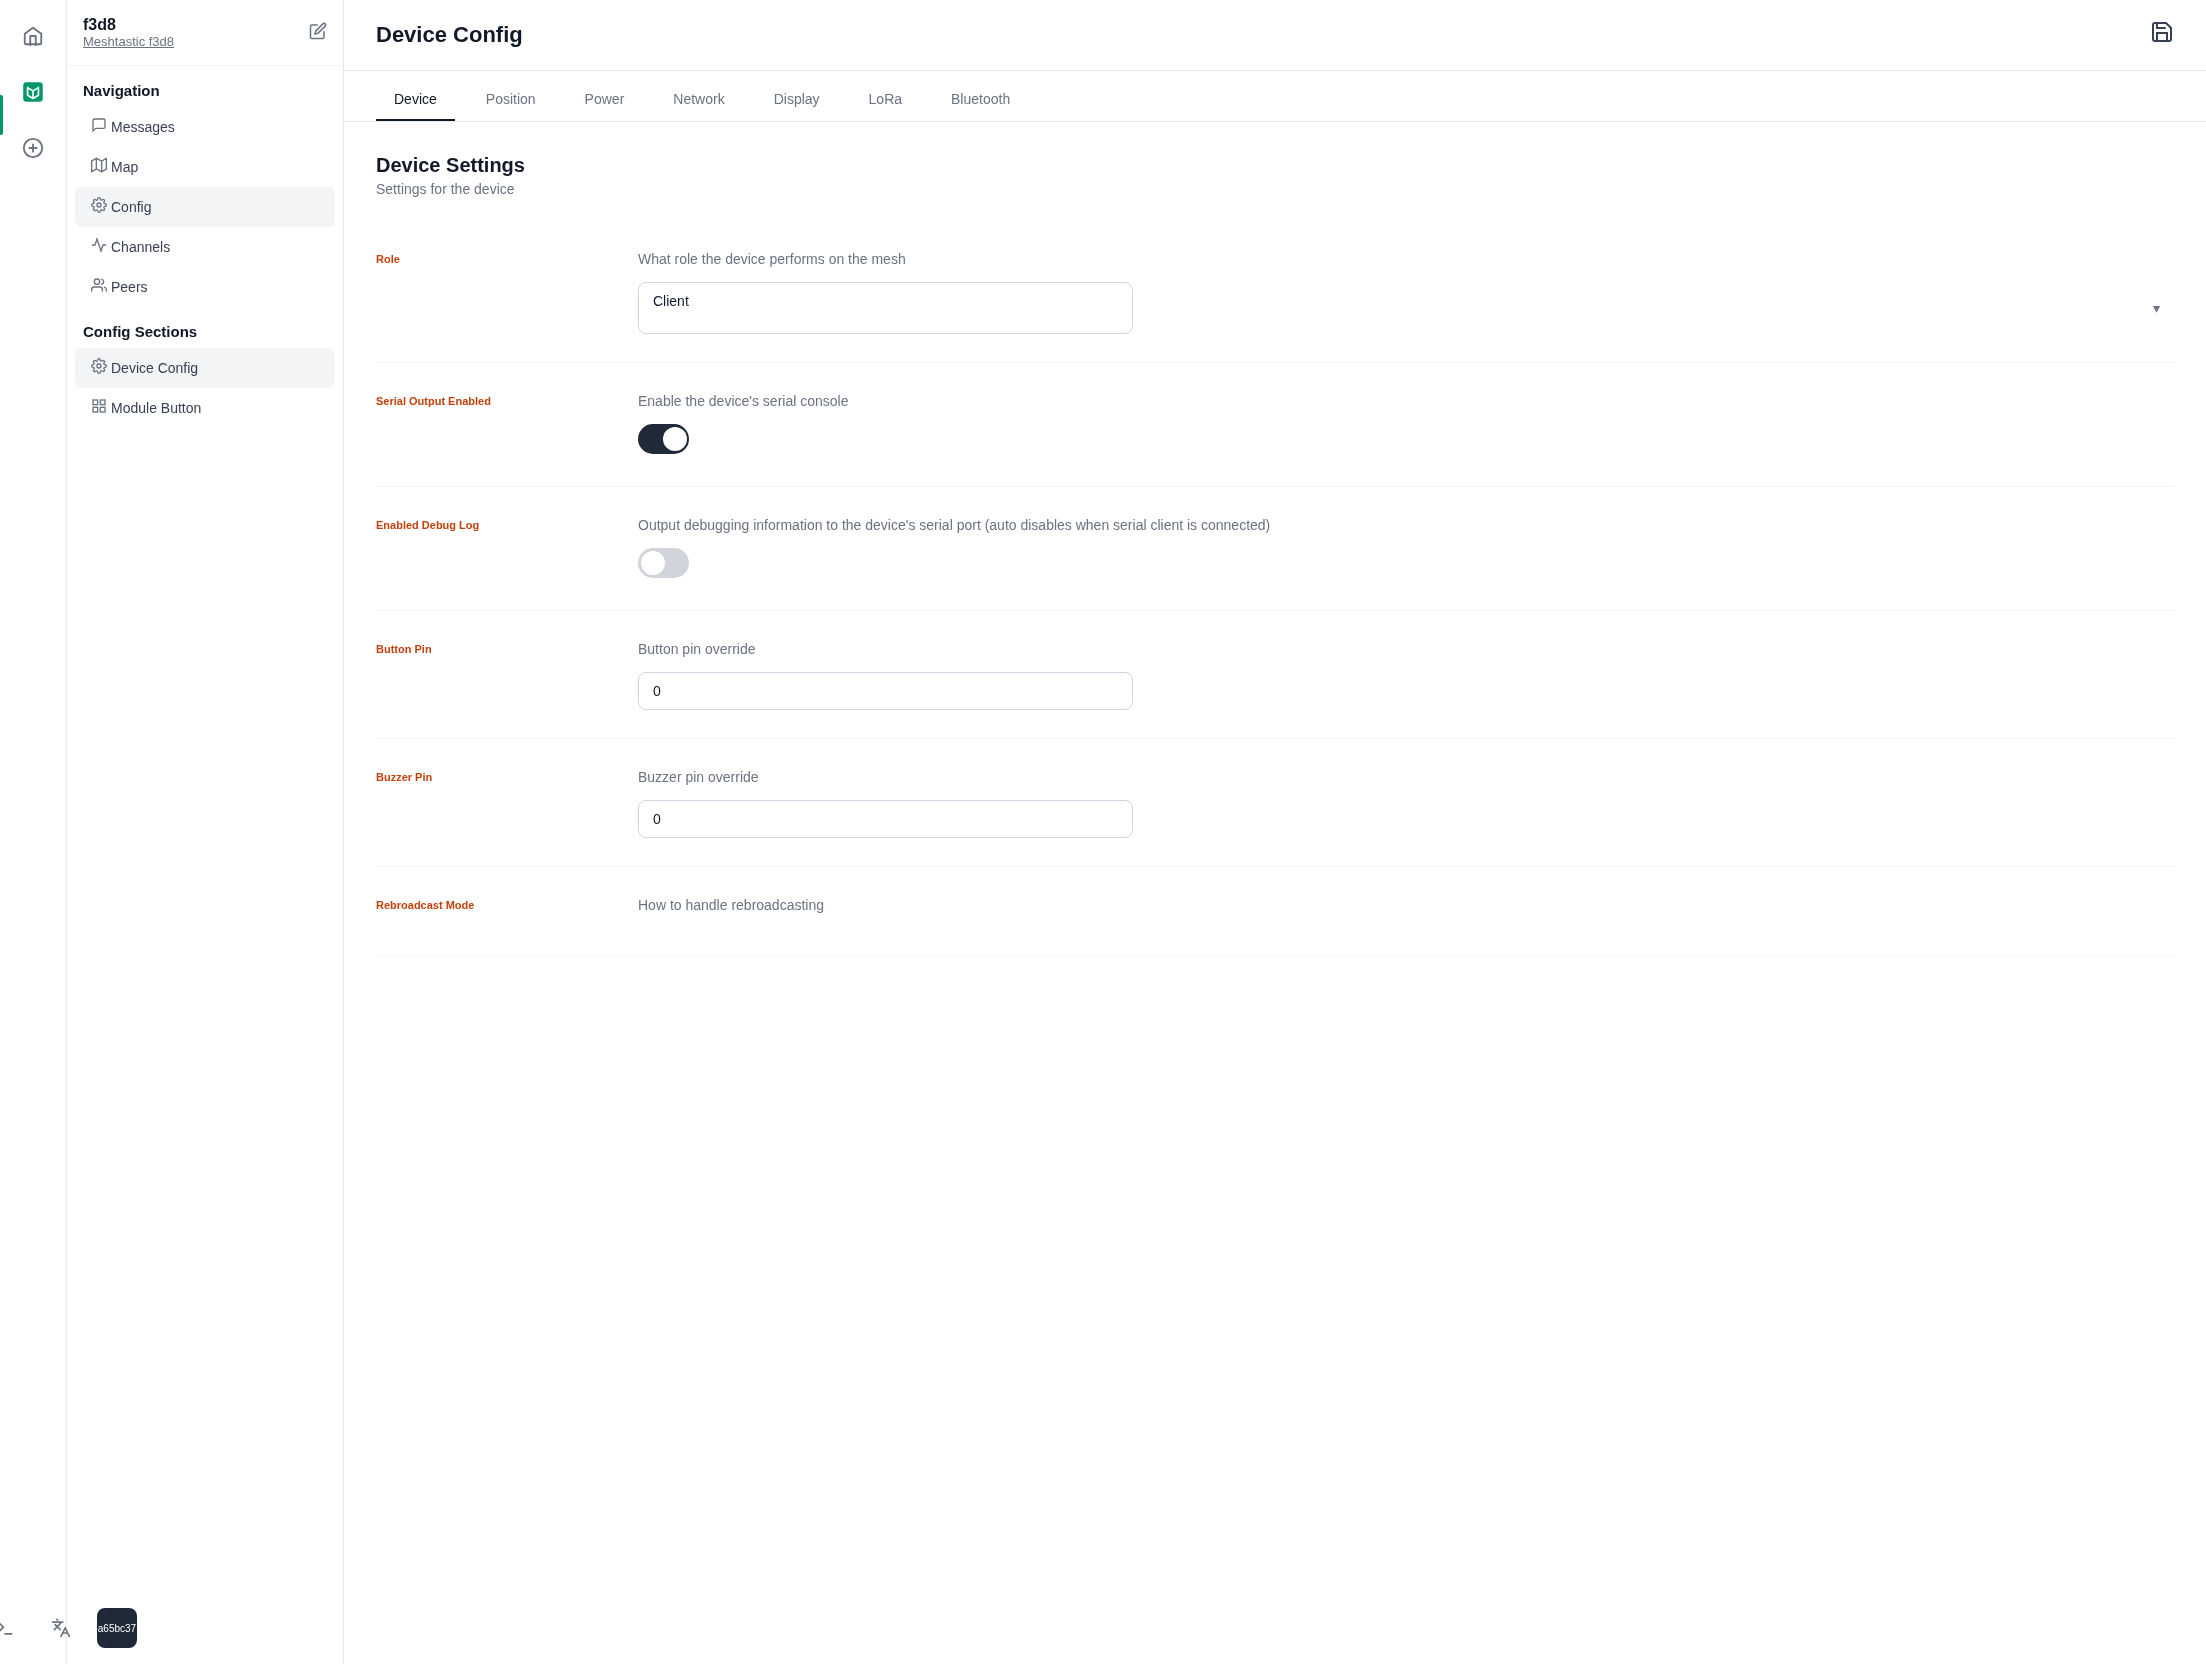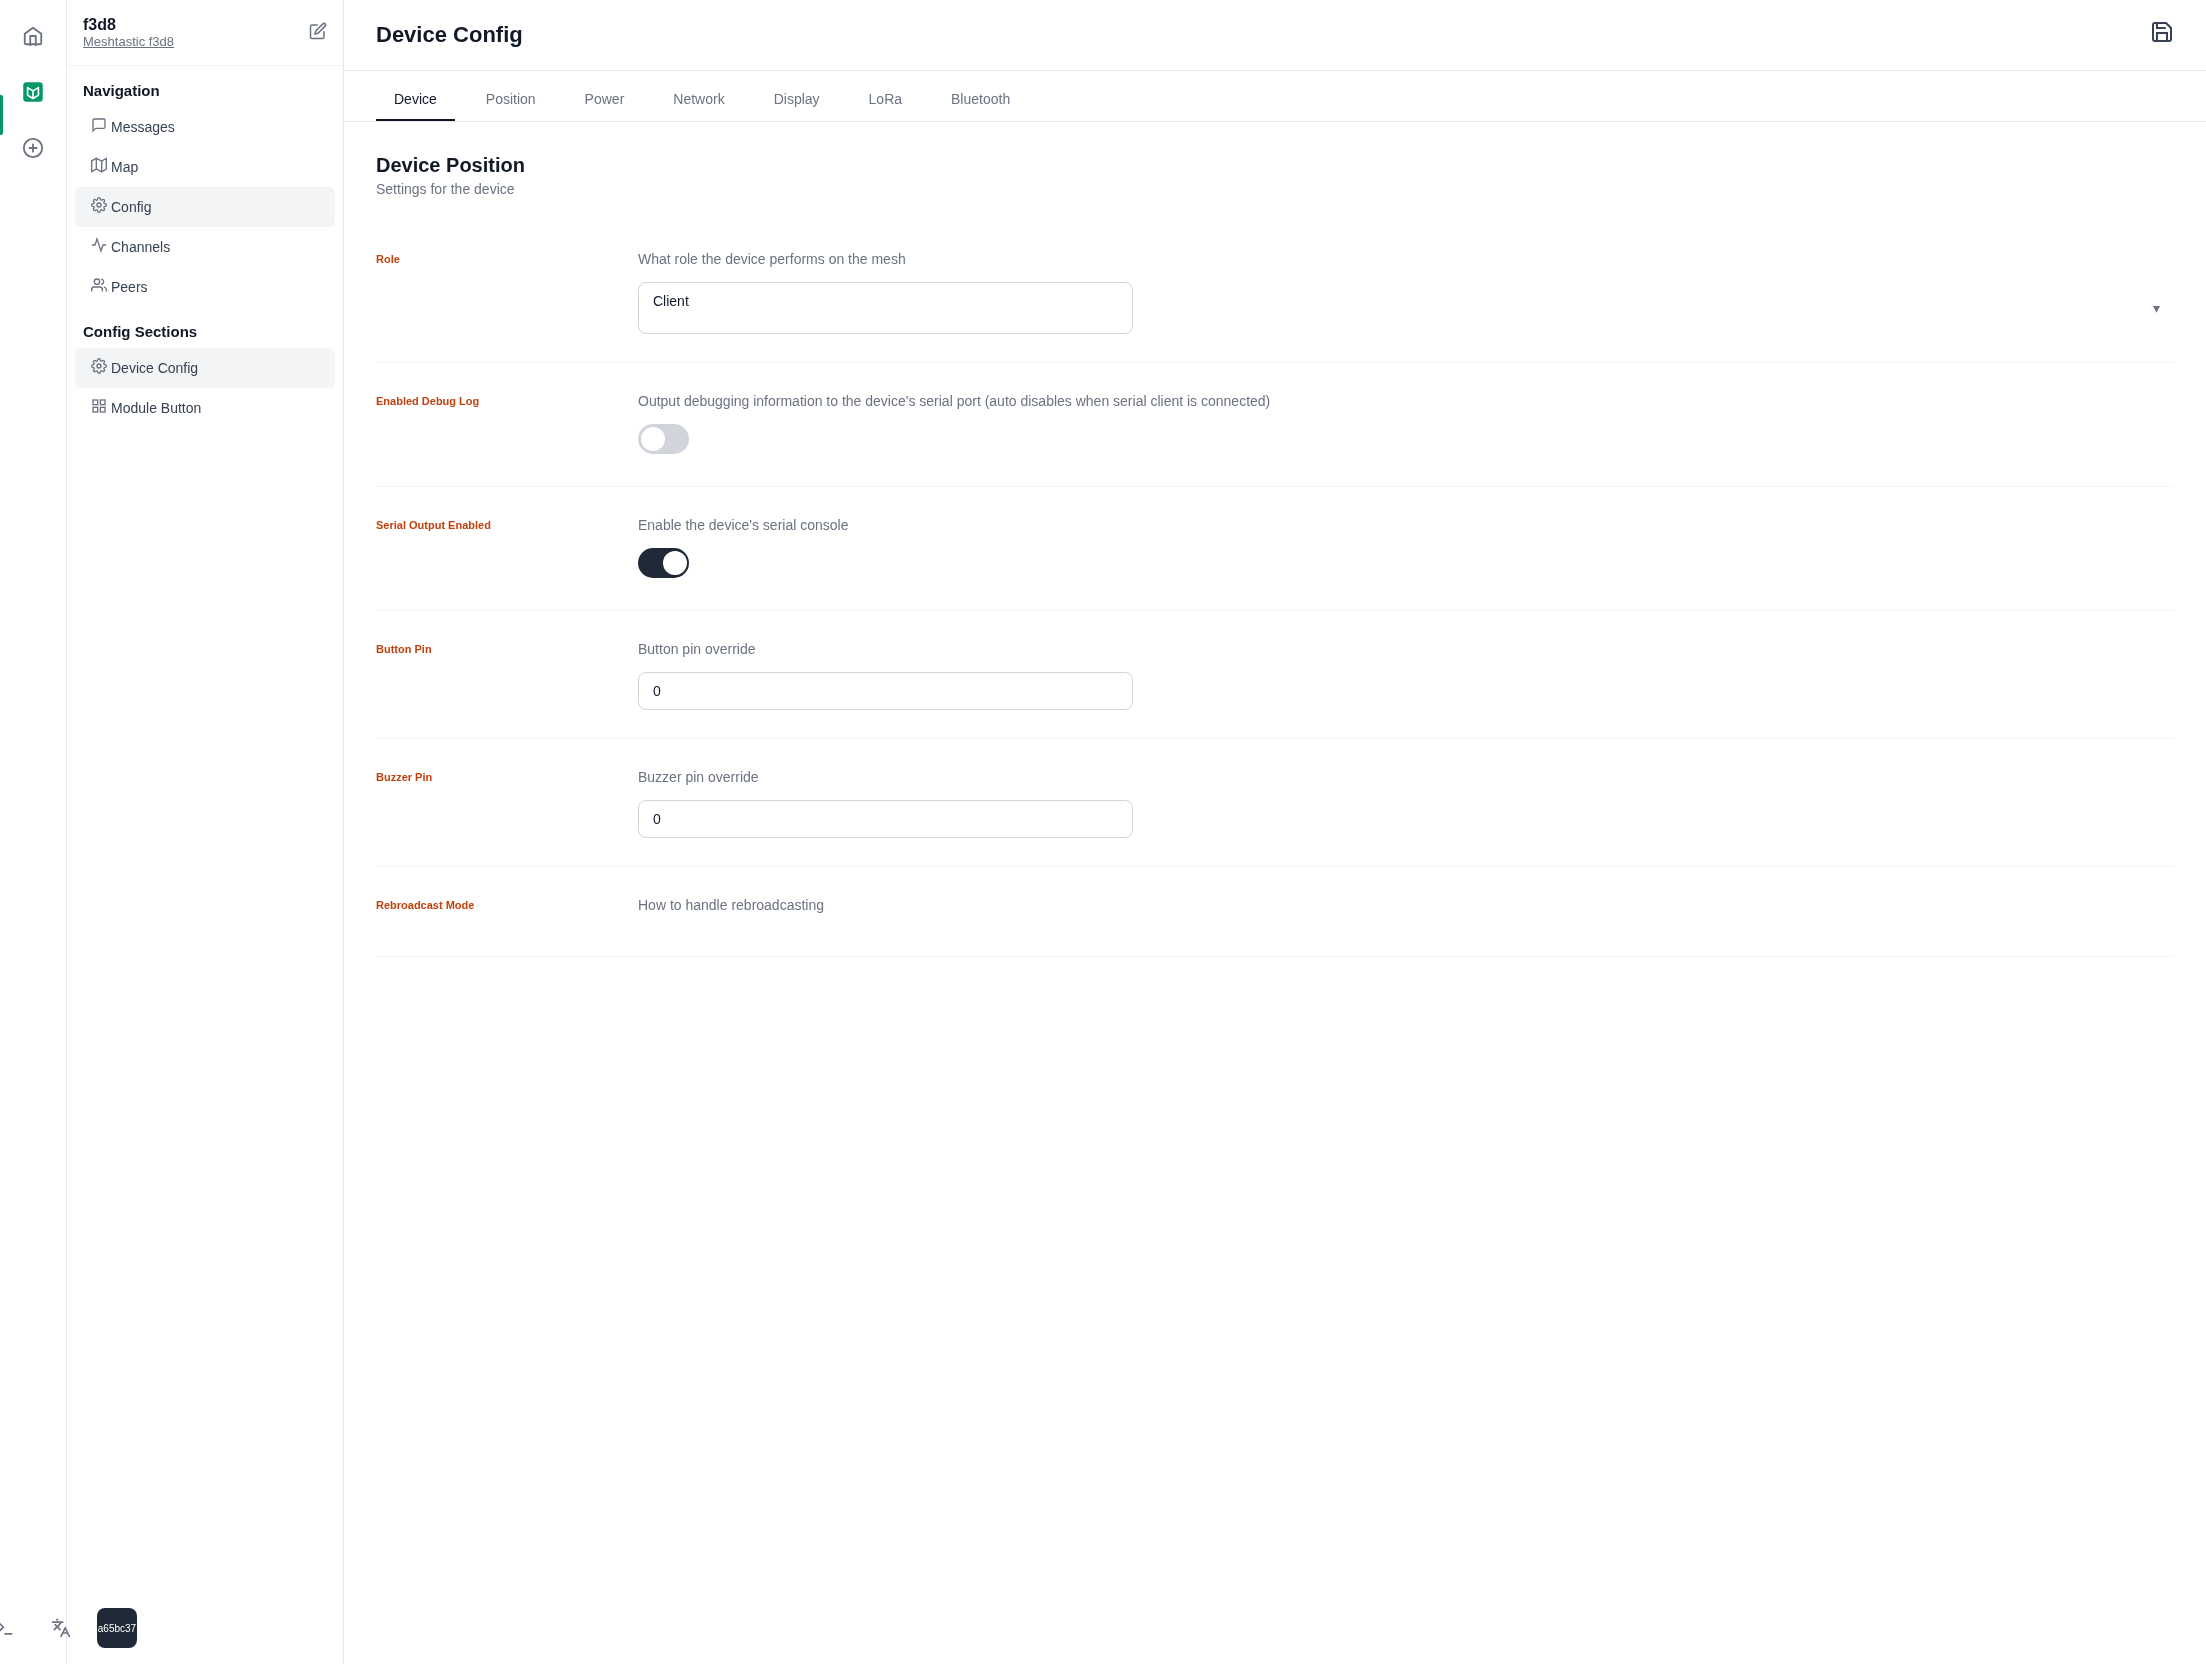--- a/index.html
+++ b/index.html
@@ -339,21 +339,21 @@
     <div class="tab active">Device</div>
     <div class="tab">Position</div>
     <div class="tab">Power</div>
     <div class="tab">Network</div>
     <div class="tab">Display</div>
     <div class="tab">LoRa</div>
     <div class="tab">Bluetooth</div>
   </div>
 
   <div class="content">
-    <div class="section-title">Device Position</div>
+    <div class="section-title">Device Settings</div>
     <div class="section-subtitle">Settings for the device</div>
 
     <div class="setting-row">
       <div class="setting-label">Role</div>
       <div class="setting-right">
         <div class="setting-description">What role the device performs on the mesh</div>
         <div class="select-wrapper">
           <select class="setting-select">
             <option>Client</option>
             <option>Router</option>
@@ -363,40 +363,40 @@
             <option>Sensor</option>
             <option>TAK</option>
             <option>Client Mute</option>
           </select>
           <span class="select-chevron">▾</span>
         </div>
       </div>
     </div>
 
     <div class="setting-row">
+      <div class="setting-label">Serial Output Enabled</div>
+      <div class="setting-right">
+        <div class="setting-description">Enable the device's serial console</div>
+        <div class="toggle on">
+          <div class="toggle-thumb"></div>
+        </div>
+      </div>
+    </div>
+
+    <div class="setting-row">
       <div class="setting-label">Enabled Debug Log</div>
       <div class="setting-right">
         <div class="setting-description">Output debugging information to the device's serial port (auto disables when serial client is connected)</div>
         <div class="toggle off">
           <div class="toggle-thumb"></div>
         </div>
       </div>
     </div>
 
     <div class="setting-row">
-      <div class="setting-label">Serial Output Enabled</div>
-      <div class="setting-right">
-        <div class="setting-description">Enable the device's serial console</div>
-        <div class="toggle on">
-          <div class="toggle-thumb"></div>
-        </div>
-      </div>
-    </div>
-
-    <div class="setting-row">
       <div class="setting-label">Button Pin</div>
       <div class="setting-right">
         <div class="setting-description">Button pin override</div>
         <input class="setting-input" type="number" value="0" style="">
       </div>
     </div>
 
     <div class="setting-row">
       <div class="setting-label">Buzzer Pin</div>
       <div class="setting-right">

